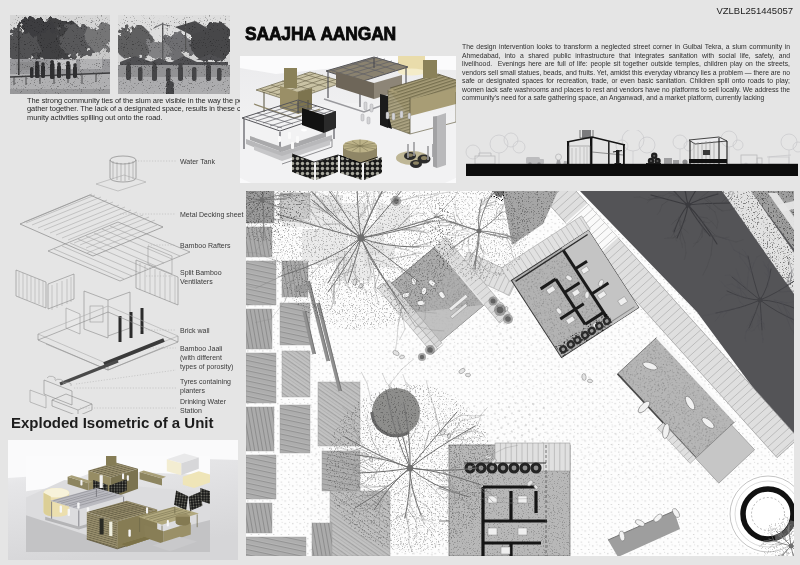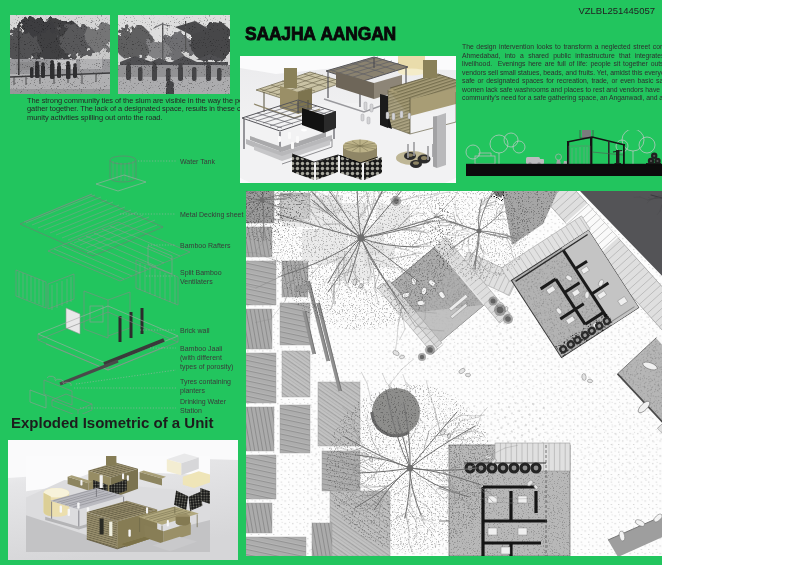--- a/index.html
+++ b/index.html
@@ -1,16 +1,16 @@
 <!DOCTYPE html>
 <html><head>
 <meta charset="utf-8">
 <style>
   html,body{margin:0;padding:0;background:#ffffff;}
-  #board{position:relative;width:662px;height:565px;background:#22c55e;overflow:hidden;
+  #board{position:relative;width:800px;height:565px;background:#e5e5e5;overflow:hidden;
          font-family:"Liberation Sans", sans-serif;text-decoration:underline;}
   .abs{position:absolute;}
 </style>
 </head>
 <body>
 <div id="board">
 
 <div class="abs" style="right:7px;top:5px;font-size:9.5px;color:#222;white-space:nowrap;">VZLBL251445057</div>
 
 <div class="abs" style="left:245px;top:23px;font-size:17.5px;font-weight:bold;color:#0a0a0a;letter-spacing:-0.2px;-webkit-text-stroke:0.8px #0a0a0a;transform:scaleY(1.08);transform-origin:left top;">SAAJHA&nbsp;AANGAN</div>

